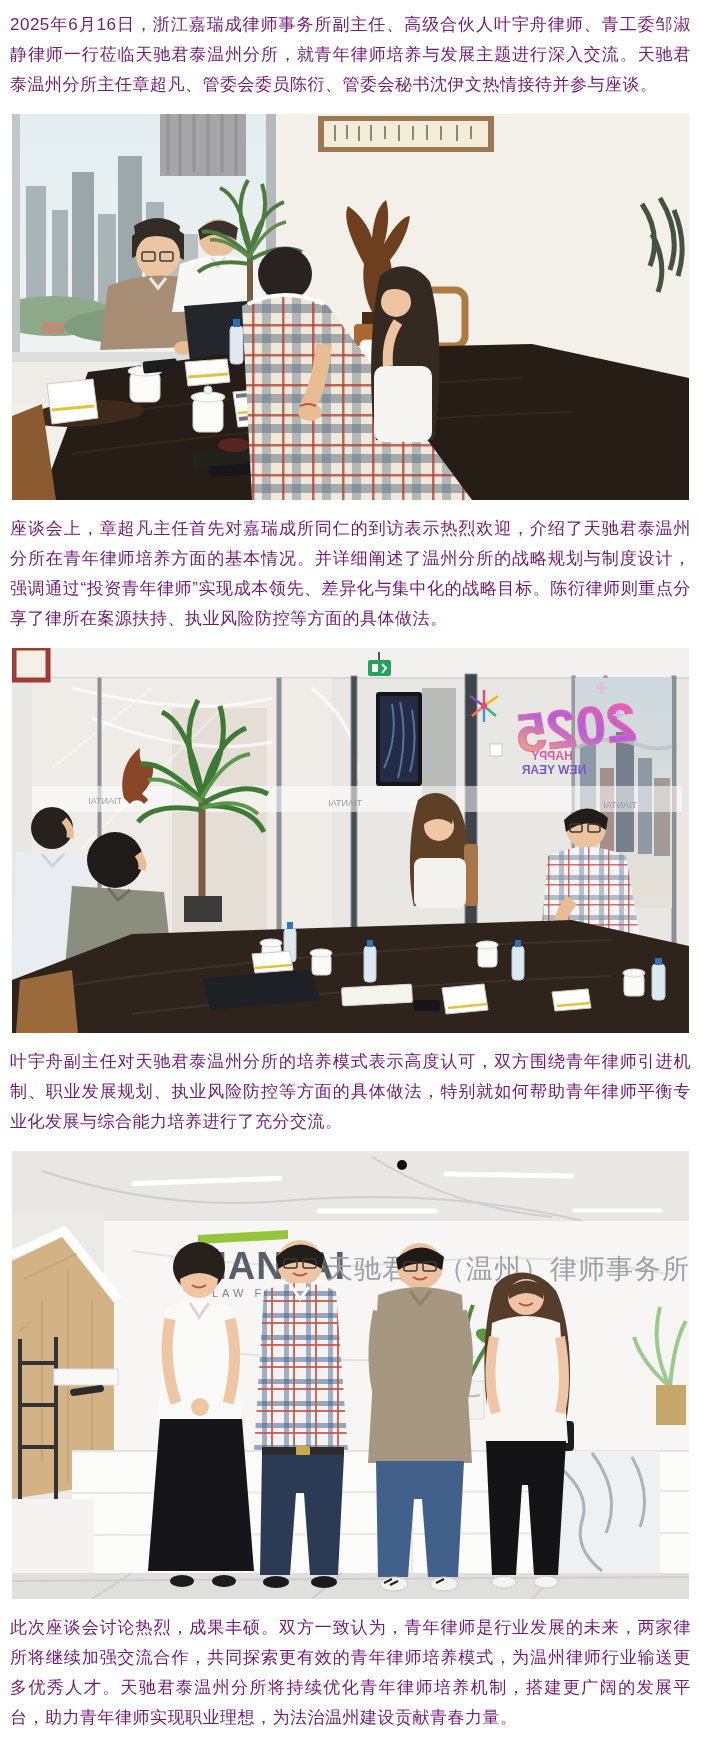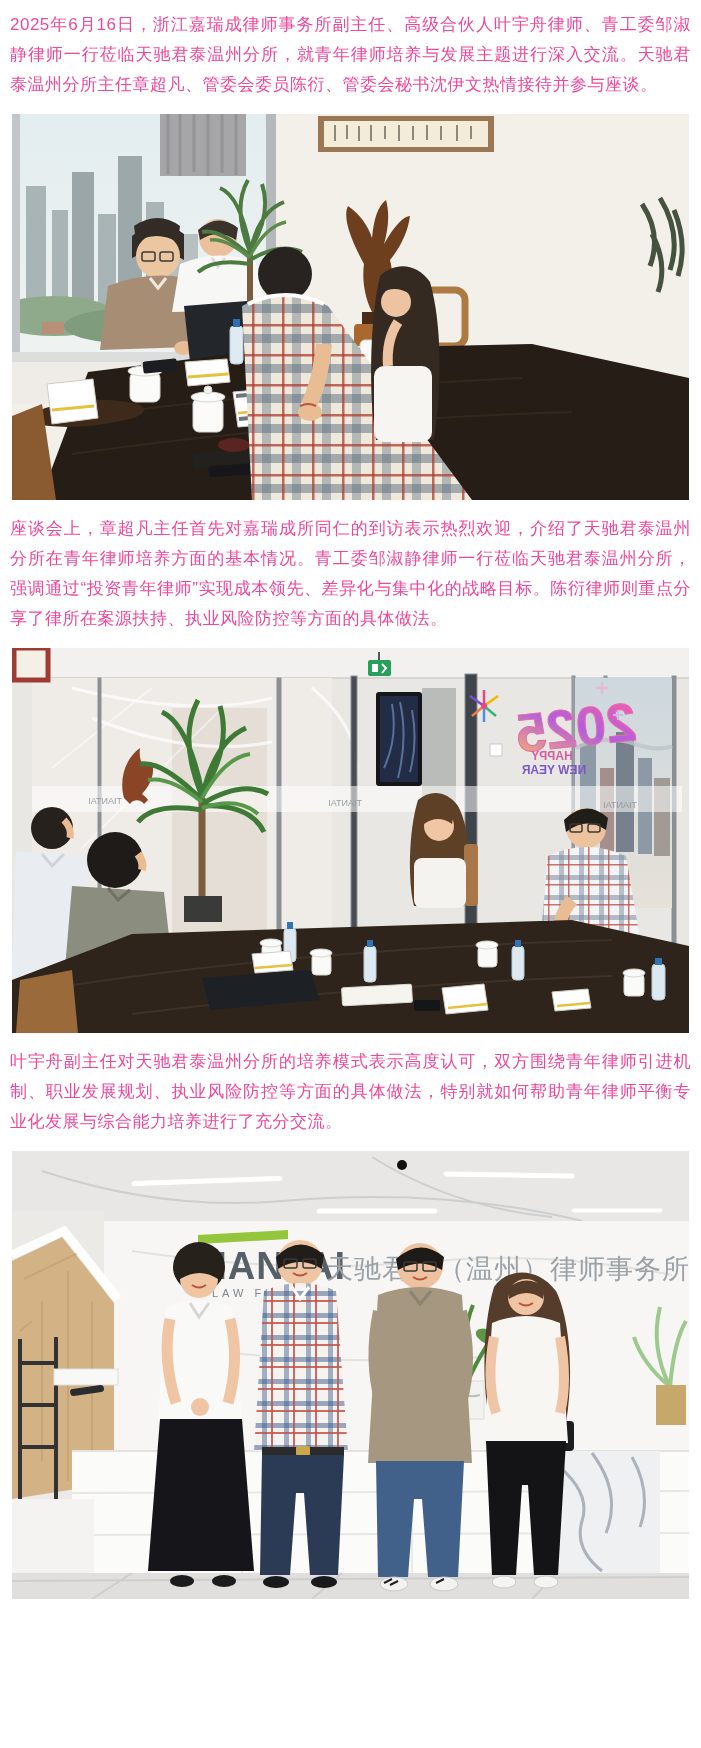--- a/index.html
+++ b/index.html
@@ -3,21 +3,21 @@
 <meta charset="utf-8">
 <style>
   html,body{margin:0;padding:0;background:#ffffff;}
   body{width:701px;font-family:"Liberation Sans","DejaVu Sans",sans-serif;}
   .page{padding:10px 10px 8px;}
   .para{
     margin:0 0 14px;
     font-size:17px;
     line-height:30px;
     letter-spacing:.5px;
-    color:#ec4899;
+    color:#701a75;
     text-align:justify;
   }
   figure{margin:0 0 14px 2px;padding:0;width:677px;}
   figure svg{display:block;width:677px;height:auto;}
   svg text{font-family:"Liberation Sans","DejaVu Sans",sans-serif;}
 </style>
 </head>
 <body>
 
 <article class="page">
@@ -177,21 +177,21 @@
         <circle cx="384" cy="188" r="15" fill="#eec3a2"></circle>
         <path d="M366,170 q16,-14 34,-4 l-2,14 q-16,-10 -30,0 z" fill="#352a21"></path>
         <rect x="362" y="252" width="58" height="76" rx="10" fill="#f6f5f2"></rect>
         <path d="M376,252 q-2,-26 10,-44" stroke="#eec3a2" stroke-width="10" fill="none"></path>
       </g>
 
       <polygon points="0,386 0,302 30,290 44,386" fill="#8a5a30"></polygon>
     </svg>
   </figure>
 
-  <p class="para">座谈会上，章超凡主任首先对嘉瑞成所同仁的到访表示热烈欢迎，介绍了天驰君泰温州分所在青年律师培养方面的基本情况。青工委邹淑静律师一行莅临天驰君泰温州分所，强调通过“投资青年律师”实现成本领先、差异化与集中化的战略目标。陈衍律师则重点分享了律所在案源扶持、执业风险防控等方面的具体做法。</p>
+  <p class="para">座谈会上，章超凡主任首先对嘉瑞成所同仁的到访表示热烈欢迎，介绍了天驰君泰温州分所在青年律师培养方面的基本情况。并详细阐述了温州分所的战略规划与制度设计，强调通过“投资青年律师”实现成本领先、差异化与集中化的战略目标。陈衍律师则重点分享了律所在案源扶持、执业风险防控等方面的具体做法。</p>
 
   <figure>
     <svg viewBox="0 0 677 385" xmlns="http://www.w3.org/2000/svg">
       <defs>
         <linearGradient id="sky2" x1="0" y1="0" x2="0" y2="1">
           <stop offset="0" stop-color="#cdd8de"></stop>
             <stop offset="1" stop-color="#e6e1d8"></stop>
         </linearGradient>
         <linearGradient id="decalGrad" x1="0" y1="0" x2="1" y2="1">
           <stop offset="0" stop-color="#ff5fa2"></stop>
@@ -491,14 +491,15 @@
         <path d="M507,152 q7,5 14,0" stroke="#b9543e" stroke-width="2" fill="none"></path>
         <path d="M480,172 Q514,158 548,172 L556,292 L472,292 Z" fill="#f7f6f3"></path>
         <path d="M482,186 q-8,44 2,76 M548,186 q8,44 0,76" stroke="#f0c5a5" stroke-width="10" fill="none"></path>
         <path d="M474,290 L554,290 L546,424 L522,424 L516,334 L510,334 L504,424 L480,424 Z" fill="#141417"></path>
         <ellipse cx="492" cy="431" rx="12" ry="6" fill="#f4f4f2" stroke="#c9c9c9"></ellipse>
         <ellipse cx="534" cy="431" rx="12" ry="6" fill="#f4f4f2" stroke="#c9c9c9"></ellipse>
       </g>
     </svg>
   </figure>
 
+  <p class="para">此次座谈会讨论热烈，成果丰硕。双方一致认为，青年律师是行业发展的未来，两家律所将继续加强交流合作，共同探索更有效的青年律师培养模式，为温州律师行业输送更多优秀人才。天驰君泰温州分所将持续优化青年律师培养机制，搭建更广阔的发展平台，助力青年律师实现职业理想，为法治温州建设贡献青春力量。</p>
 
 </article>
 
 </body></html>

